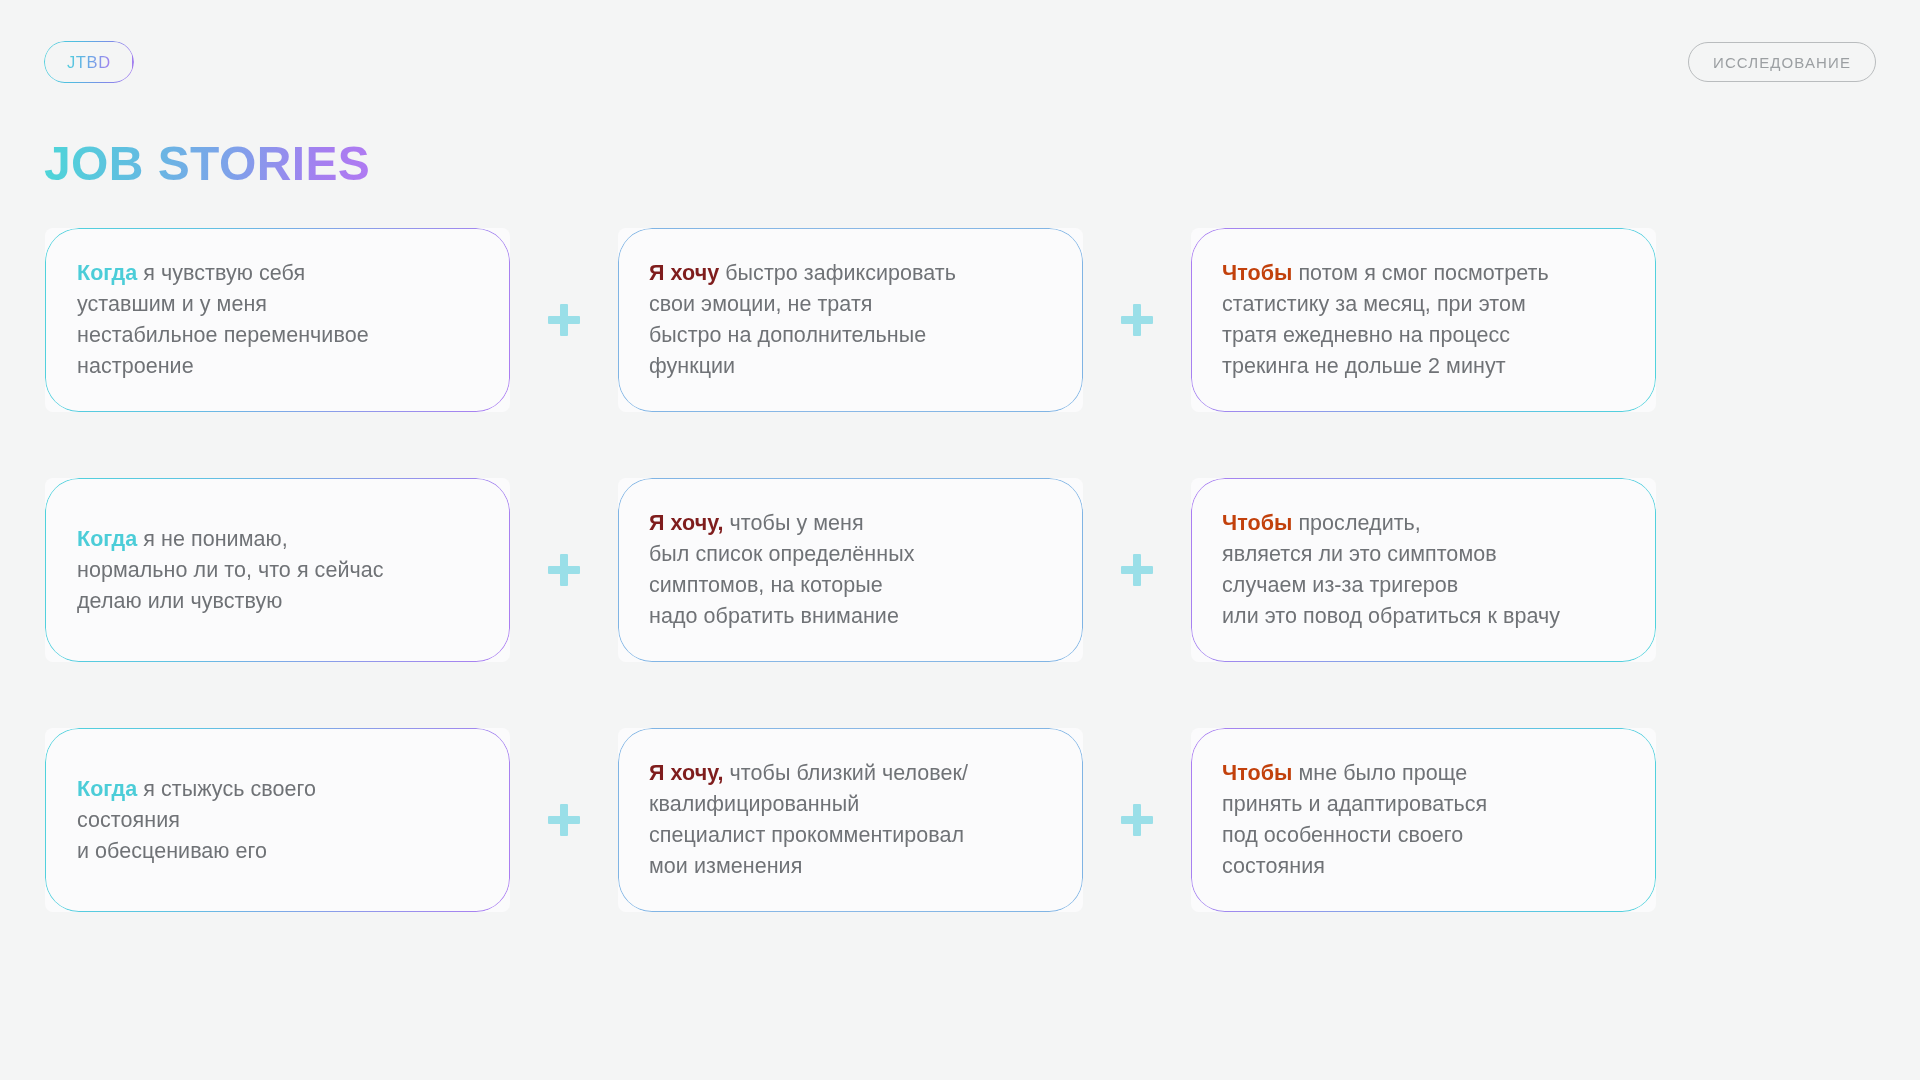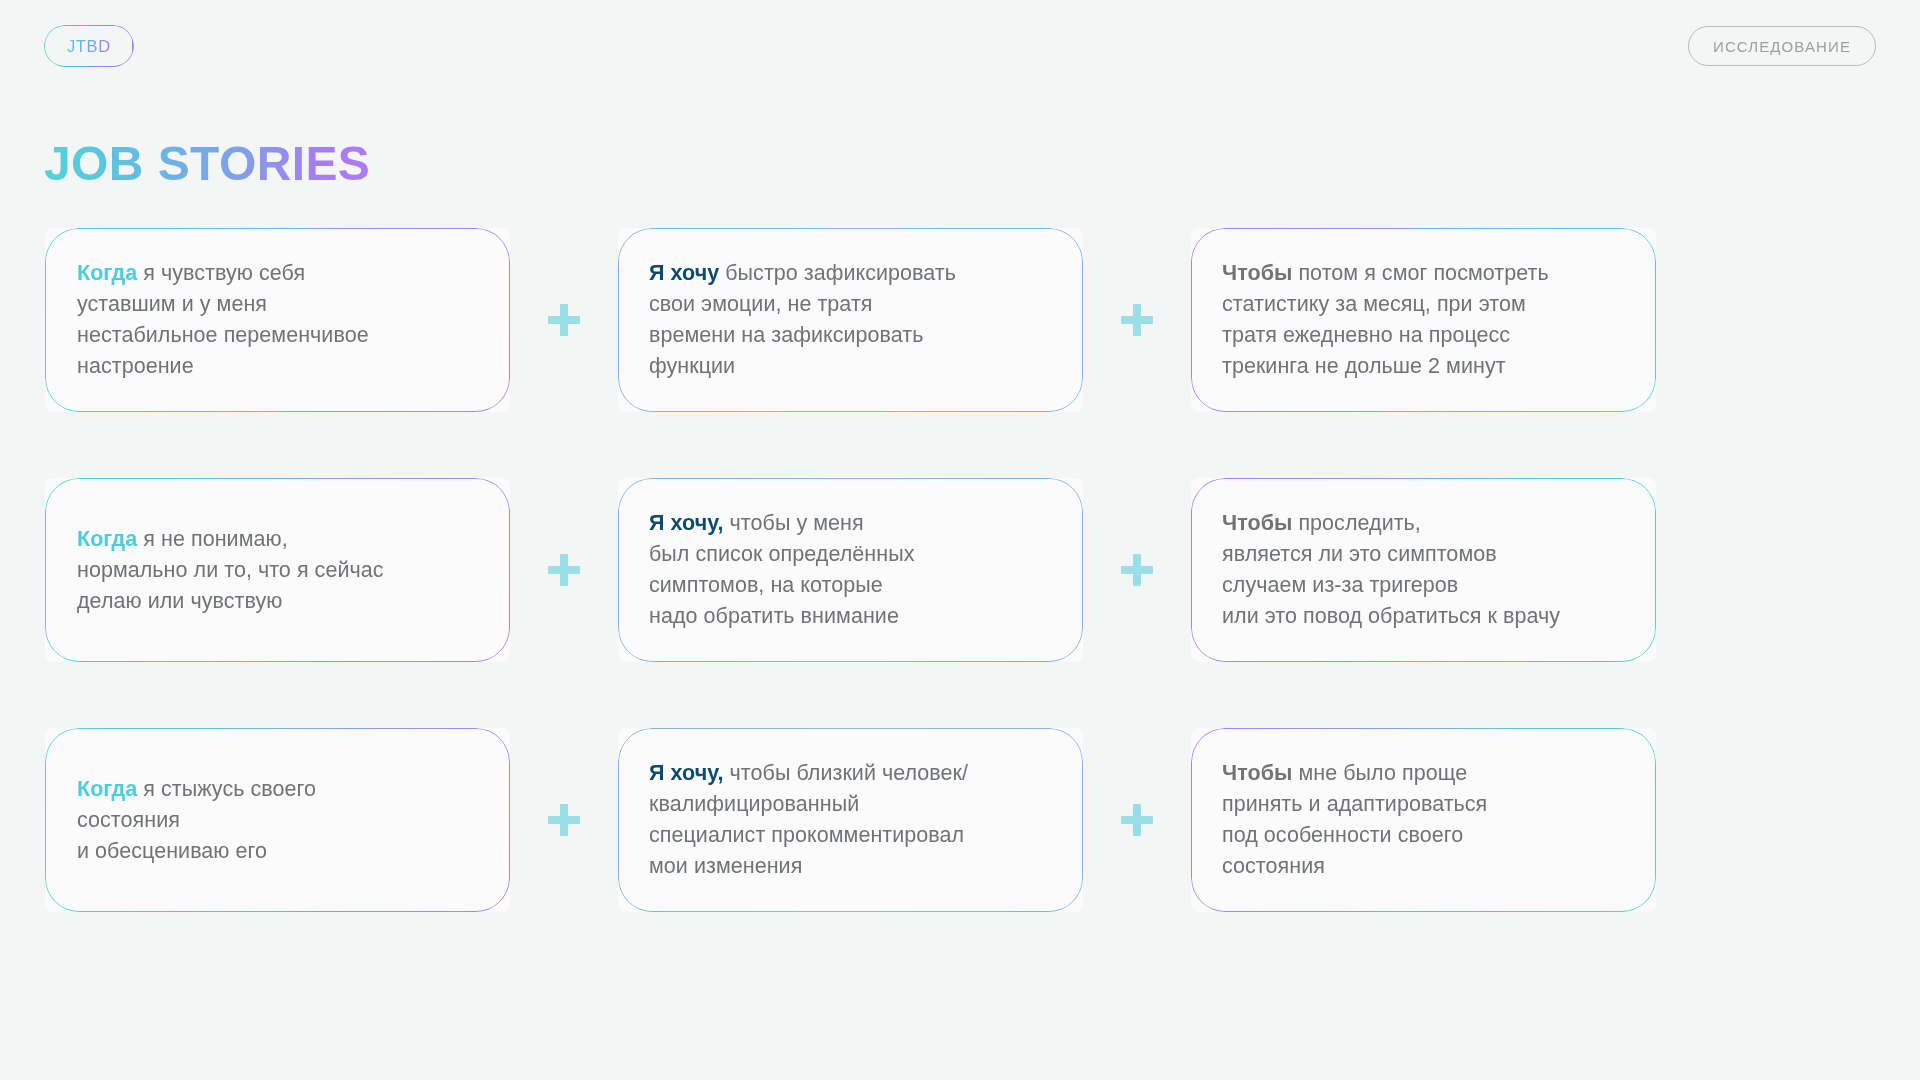--- a/index.html
+++ b/index.html
@@ -19,21 +19,21 @@
 
   .page {
     position: relative;
     width: 1920px;
     height: 1080px;
   }
 
   
   .topbar {
     position: absolute;
-    top: 24px;
+    top: 40px;
     left: 44px;
     right: 44px;
     height: 44px;
     display: flex;
     align-items: center;
     justify-content: space-between;
   }
 
   
   .pill-gradient {
@@ -154,22 +154,22 @@
     padding: 0 0 0 32px;
     padding-right: 20px;
     font-size: 21.5px;
     line-height: 31px;
     color: #6f7276;
     white-space: pre-line;
     letter-spacing: 0.05px;
   }
   .card-text .lead { font-weight: 700; }
   .lead.teal   { color: #4ccdd8; }
-  .lead.blue   { color: #0c4a6e; margin-top: 10px; }
-  .lead.purple { color: #737373; }
+  .lead.blue   { color: #7f1d1d; margin-top: 10px; }
+  .lead.purple { color: #c2410c; }
 
   
   .card.c2 .card-text,
   .card.c3 .card-text { padding-left: 31px; }
 
   
   .plus {
     flex: 0 0 auto;
     width: 108px;
     display: flex;
@@ -223,21 +223,21 @@
 уставшим и у меня
 нестабильное переменчивое
 настроение</span></div>
       </div>
       <div class="plus">
           <span class="plus-glyph"></span>
         </div>
       <div class="card c2">
         <div class="card-text"><span class="lead blue">Я хочу</span><span> быстро зафиксировать
 свои эмоции, не тратя
-времени на зафиксировать
+быстро на дополнительные
 функции</span></div>
       </div>
       <div class="plus">
           <span class="plus-glyph"></span>
         </div>
       <div class="card c3">
         <div class="card-text"><span class="lead purple">Чтобы</span><span> потом я смог посмотреть
 статистику за месяц, при этом
 тратя ежедневно на процесс
 трекинга не дольше 2 минут</span></div>

